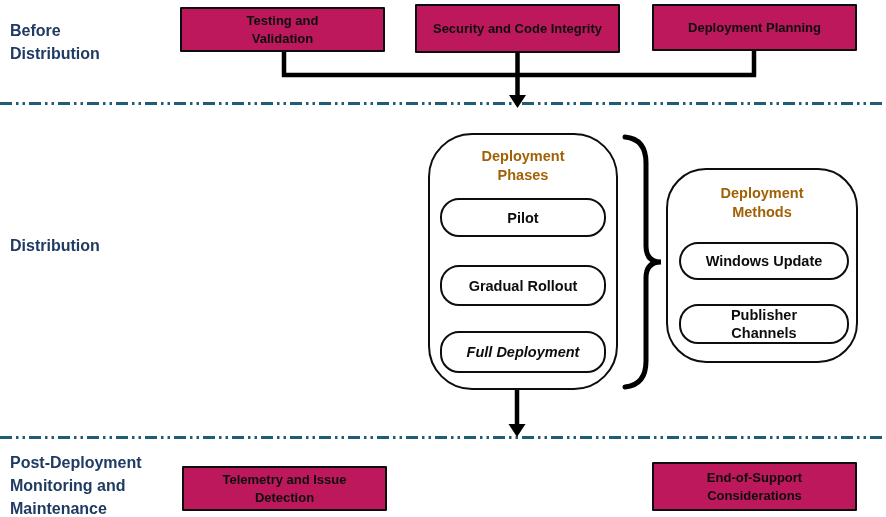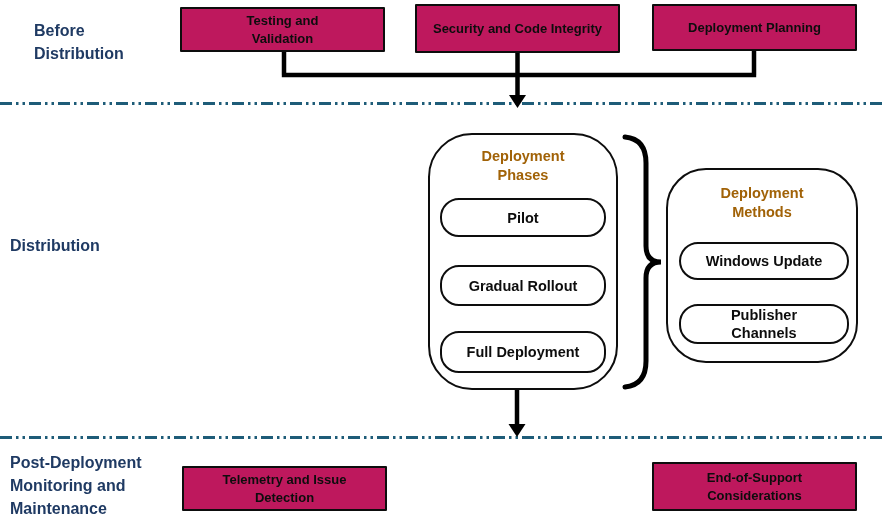--- a/index.html
+++ b/index.html
@@ -88,21 +88,21 @@
     <polygon points="507.5,251 524.5,251 516,262" stroke="none" fill="#000000"></polygon>
     <path d="M516 304 V318" stroke-width="4.5" fill="none" stroke="#000000"></path>
     <polygon points="507.5,318 524.5,318 516,329" stroke="none" fill="#000000"></polygon>
 
     <path d="M517 390 V424" stroke-width="4.5" fill="none" stroke="#000000"></path>
     <polygon points="508.5,424 525.5,424 517,437" stroke="none" fill="#000000"></polygon>
 
     <path d="M625 137 Q646 139 646 163 L646 246 Q646 262 661 262 Q646 262 646 278 L646 361 Q646 385 625 387" stroke-width="5" fill="none" stroke-linecap="round" stroke="#000000"></path>
   </svg>
 
-  <div class="section-label" style="left:10px;top:19px;width:125px;margin-left:24px;">Before Distribution</div>
+  <div class="section-label" style="left:10px;top:19px;width:125px;">Before Distribution</div>
   <div class="section-label" style="left:10px;top:234px;width:200px;">Distribution</div>
   <div class="section-label" style="left:10px;top:451px;width:175px;">Post-Deployment Monitoring and Maintenance</div>
 
   <div class="node" style="left:180px;top:7px;width:205px;height:45px;">
     <span style="max-width:115px;">Testing and Validation</span>
   </div>
   <div class="node" style="left:415px;top:4px;width:205px;height:49px;">
     <span style="max-width:170px;text-align:right;">Security and Code Integrity</span>
   </div>
   <div class="node" style="left:652px;top:4px;width:205px;height:47px;">
@@ -112,21 +112,21 @@
   <div class="container-node" style="left:428px;top:133px;width:190px;height:257px;border-radius:44px;">
     <div class="container-title" style="top:12px;">
       <span style="max-width:110px;">Deployment Phases</span>
     </div>
     <div class="inner-node" style="left:10px;top:63px;width:166px;height:39px;">
       <span>Pilot</span>
     </div>
     <div class="inner-node" style="left:10px;top:130px;width:166px;height:41px;">
       <span>Gradual Rollout</span>
     </div>
-    <div class="inner-node" style="left:10px;top:196px;width:166px;height:42px;">
+    <div class="inner-node" style="left:10px;top:196px;width:166px;height:42px;font-style:italic;">
       <span>Full Deployment</span>
     </div>
   </div>
 
   <div class="container-node" style="left:666px;top:168px;width:192px;height:195px;border-radius:40px;">
     <div class="container-title" style="top:14px;justify-content:center;">
       <span style="max-width:110px;">Deployment Methods</span>
     </div>
     <div class="inner-node" style="left:11px;top:72px;width:170px;height:38px;">
       <span>Windows Update</span>

